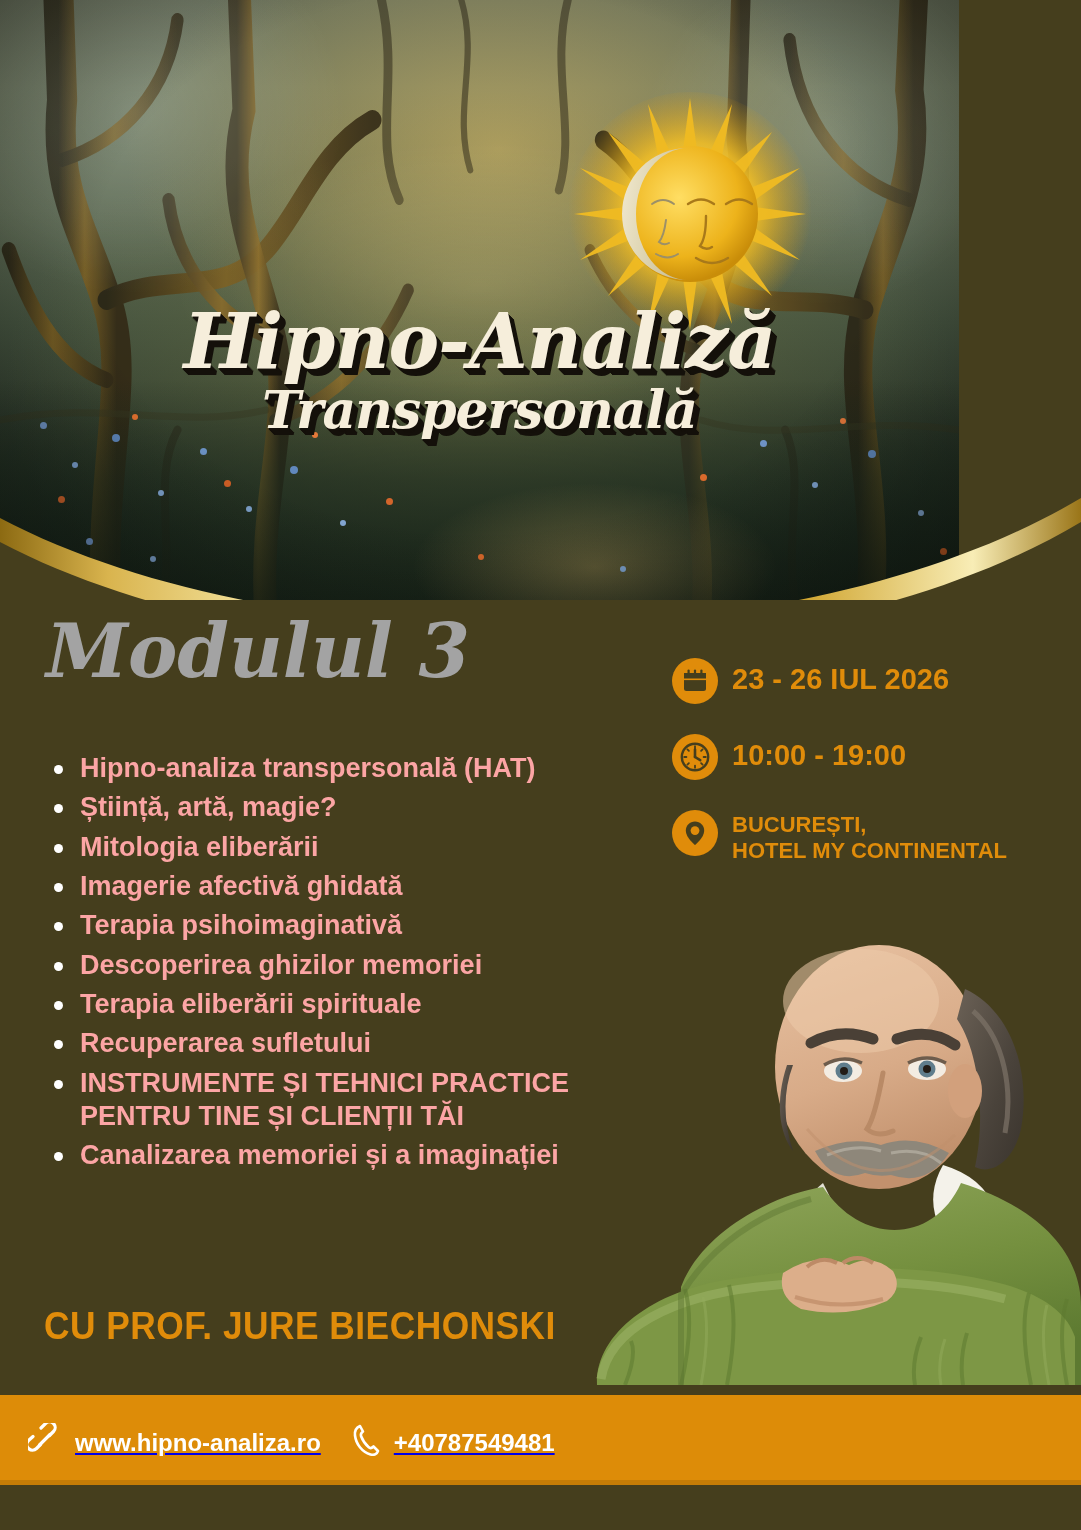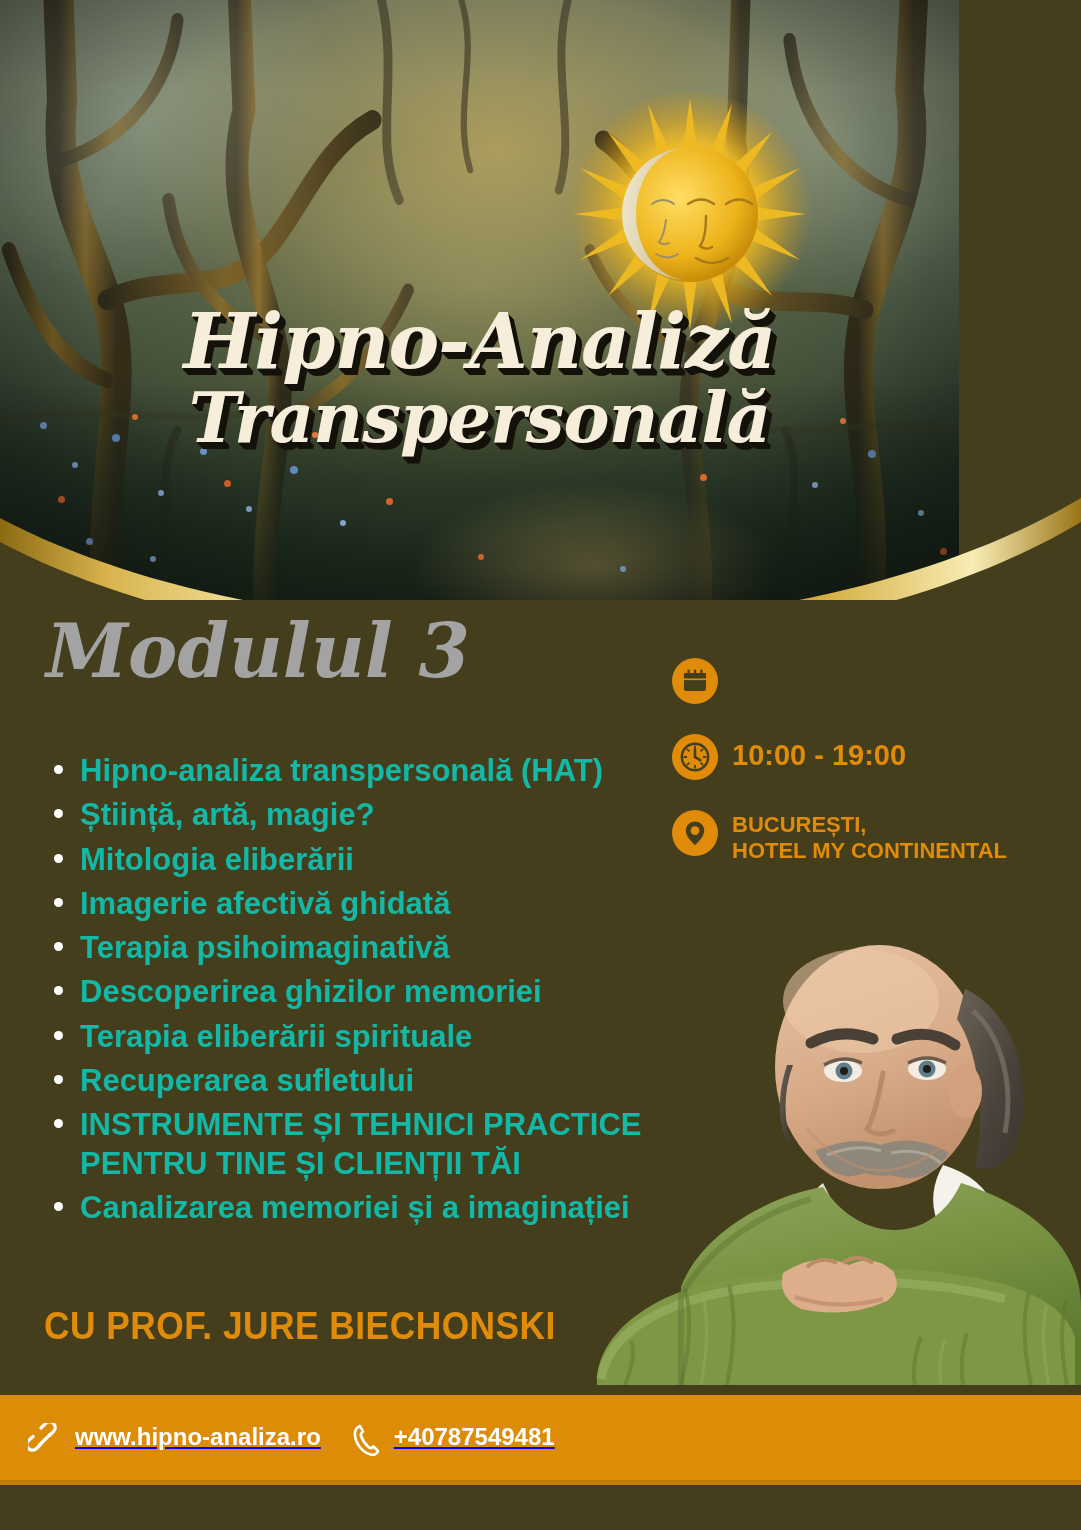--- a/index.html
+++ b/index.html
@@ -62,21 +62,21 @@
     font-weight:700;font-style:italic;
     color:#f6eedb;
     line-height:.96;
     letter-spacing:-1px;
     text-shadow:
       6px 7px 0 #14100a, 5px 6px 0 #14100a, 4px 5px 0 #14100a,
       3px 4px 0 #14100a, 2px 3px 0 #14100a, 1px 2px 0 #14100a;
     pointer-events:none;
   }
   .title .l1{display:block;font-size:76px;}
-  .title .l2{display:block;font-size:69px;margin-top:6px;}
+  .title .l2{display:block;font-size:52px;margin-top:6px;}
 
   
   .gold-curve{position:absolute;left:0;top:498px;width:1081px;height:160px;}
   .gold-curve svg{width:100%;height:100%;display:block;}
 
   
   .body-area{position:absolute;left:0;top:600px;width:1081px;height:930px;background:#453e1d;}
 
   
   .portrait{position:absolute;right:0;bottom:145px;width:520px;height:470px;overflow:hidden;}
@@ -101,21 +101,21 @@
   .info-text{
     color:#e08c0a;font-weight:700;font-size:29px;line-height:1.08;
     padding-top:6px;white-space:pre-line;
   }
   .info-row.loc .info-text{font-size:22px;line-height:1.2;padding-top:2px;}
 
   
   .bullets{position:absolute;left:44px;top:752px;width:640px;margin:0;padding:0;list-style:none;}
   .bullets li{
     position:relative;
-    color:#14b8a6;font-weight:700;font-size:31px;line-height:1.235;
+    color:#fca5a5;font-weight:700;font-size:27px;line-height:1.235;
     padding-left:36px;margin-bottom:6px;
   }
   .bullets li::before{
     content:"";position:absolute;left:10px;top:13px;
     width:9px;height:9px;border-radius:50%;background:#ffffff;
   }
 
   
   .prof{
     position:absolute;left:44px;top:1305px;
@@ -127,21 +127,21 @@
 
   
   .footer{
     position:absolute;left:0;top:1395px;width:1081px;height:90px;
     background:#dd8c08;
     display:flex;align-items:center;
   }
   .footer::after{
     content:"";position:absolute;left:0;right:0;bottom:0;height:5px;background:#c57c06;
   }
-  .f-item{display:flex;align-items:flex-start;margin-left:26px;}
+  .f-item{display:flex;align-items:flex-end;margin-left:26px;}
   .f-item svg{display:block;flex:0 0 auto;}
   .f-label{
     color:#ffffff;font-weight:700;font-size:24px;margin-left:13px;white-space:nowrap;
   }
   .f-item.web{margin-left:28px;}
   .f-item.phone{margin-left:30px;}
   .f-item.fb{margin-left:46px;}
 </style>
 </head>
 <body>
@@ -410,20 +410,21 @@
       <span class="info-icon">
         <svg width="28" height="28" viewBox="0 0 28 28">
           <rect x="3" y="6" width="22" height="18" rx="2.5" fill="#453e1d"></rect>
           <rect x="3" y="6" width="22" height="5" fill="#453e1d"></rect>
           <rect x="3" y="11.5" width="22" height="1.6" fill="#e08c0a"></rect>
           <rect x="6.5" y="2.5" width="2.2" height="6" rx="1.1" fill="#453e1d"></rect>
           <rect x="12.9" y="2.5" width="2.2" height="6" rx="1.1" fill="#453e1d"></rect>
           <rect x="19.3" y="2.5" width="2.2" height="6" rx="1.1" fill="#453e1d"></rect>
         </svg>
       </span>
+      <span class="info-text">23 - 26 IUL 2026</span>
     </div>
 
     <div class="info-row">
       <span class="info-icon">
         <svg width="30" height="30" viewBox="0 0 30 30">
           <circle cx="15" cy="15" r="13.2" fill="none" stroke="#453e1d" stroke-width="2.4"></circle>
           <g stroke="#453e1d" stroke-width="1.8" stroke-linecap="round">
             <path d="M15,4.2 L15,6.4"></path>
               <path d="M15,23.6 L15,25.8"></path>
             <path d="M4.2,15 L6.4,15"></path>

